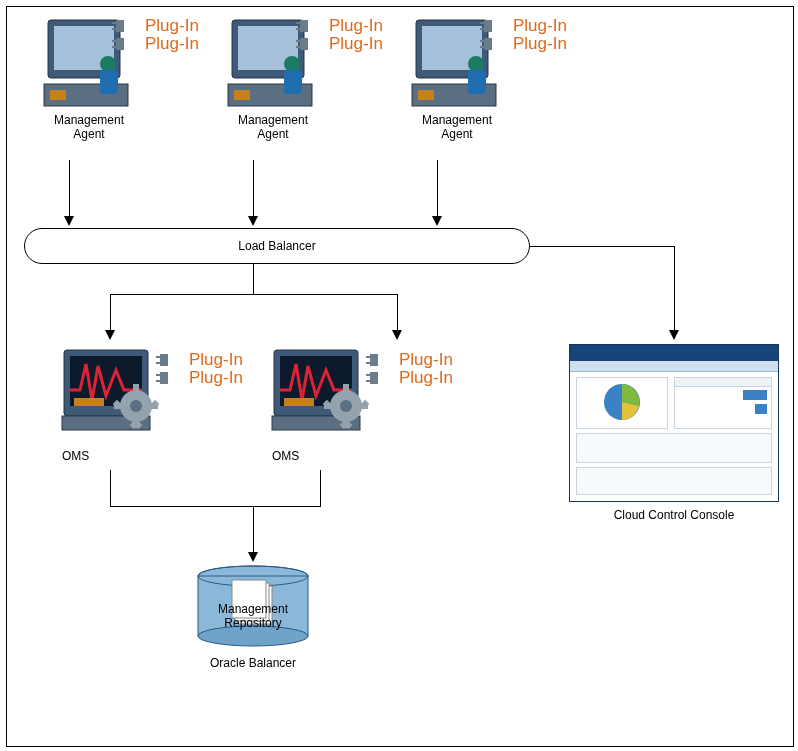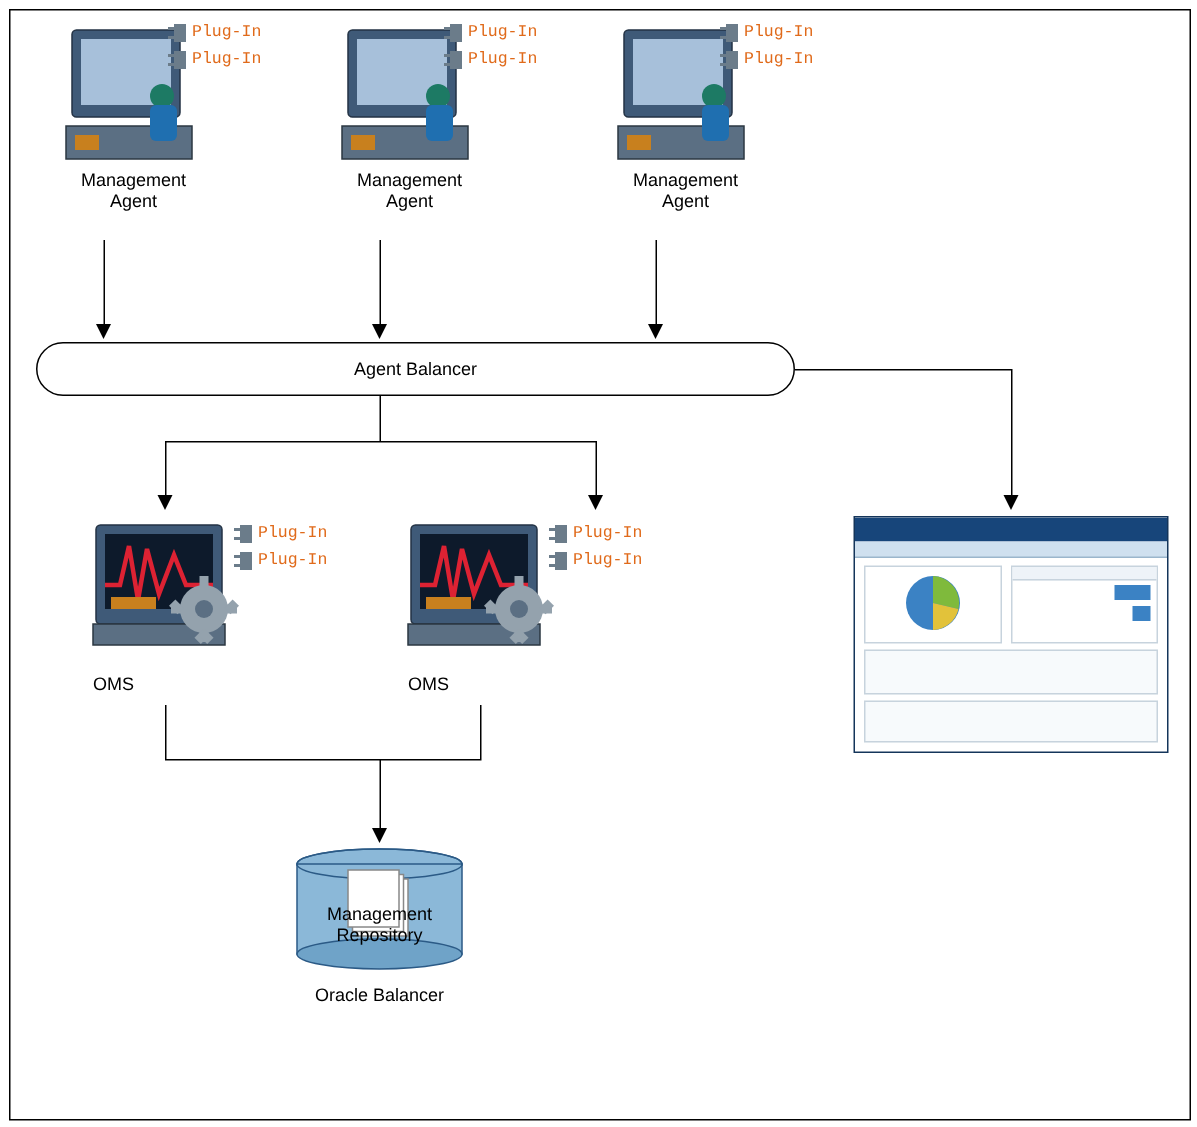--- a/index.html
+++ b/index.html
@@ -1,21 +1,21 @@
 <!DOCTYPE html>
 <html><head>
 <meta charset="utf-8">
 <style>
   html,body{margin:0;padding:0;background:#fff;}
   body{width:798px;height:751px;position:relative;font:12px "Helvetica Neue",Arial,sans-serif;color:#000;}
   .frame{position:absolute;left:6px;top:6px;width:786px;height:739px;border:1px solid #000;}
   .node{position:absolute;text-align:center;}
   .lbl{font-size:12px;line-height:14px;}
   .plug-row{position:absolute;display:flex;align-items:center;white-space:nowrap;}
-  .plug-txt{color:#e06a1a;font-size:11px;margin-left:2px;font-family:Liberation Mono, monospace;}
+  .plug-txt{color:#e06a1a;font-size:17px;margin-left:19px;}
 
   
   .arrow-seg{position:absolute;background:#000;}
   .arrow-head{position:absolute;width:0;height:0;}
   .ah-down{border-left:5px solid transparent;border-right:5px solid transparent;border-top:10px solid #000;}
 
   
   .lb{position:absolute;left:24px;top:228px;width:504px;height:34px;border:1px solid #000;border-radius:18px;display:flex;align-items:center;justify-content:center;}
 
   
@@ -148,21 +148,21 @@
 </div>
 
 <div class="arrow-seg" style="left:69px;top:160px;width:1px;height:56px;"></div>
 <div class="arrow-head ah-down" style="left:64px;top:216px;"></div>
 <div class="arrow-seg" style="left:253px;top:160px;width:1px;height:56px;"></div>
 <div class="arrow-head ah-down" style="left:248px;top:216px;"></div>
 <div class="arrow-seg" style="left:437px;top:160px;width:1px;height:56px;"></div>
 <div class="arrow-head ah-down" style="left:432px;top:216px;"></div>
 
 <div class="lb">
-  <span class="lbl" style="white-space: pre-line;">Agent Balancer</span>
+  <span class="lbl" style="white-space: pre-line;">Load Balancer</span>
 </div>
 
 <div class="arrow-seg" style="left:253px;top:264px;width:1px;height:30px;"></div>
 <div class="arrow-seg" style="left:110px;top:294px;width:288px;height:1px;"></div>
 <div class="arrow-seg" style="left:110px;top:294px;width:1px;height:36px;"></div>
 <div class="arrow-head ah-down" style="left:105px;top:330px;"></div>
 <div class="arrow-seg" style="left:397px;top:294px;width:1px;height:36px;"></div>
 <div class="arrow-head ah-down" style="left:392px;top:330px;"></div>
 
 <div class="arrow-seg" style="left:530px;top:246px;width:144px;height:1px;"></div>
@@ -235,13 +235,14 @@
       </svg>
     </div>
     <div style="position:absolute;right:6px;top:32px;width:96px;height:50px;border:1px solid #c7d3dd;">
       <div style="height:8px;background:#eef3f8;border-bottom:1px solid #c7d3dd;"></div>
       <div style="position:absolute;right:4px;top:12px;width:24px;height:10px;background:#3b82c4;"></div>
       <div style="position:absolute;right:4px;top:26px;width:12px;height:10px;background:#3b82c4;"></div>
     </div>
     <div style="position:absolute;left:6px;top:88px;right:6px;height:28px;border:1px solid #c7d3dd;background:#f7fafc;"></div>
     <div style="position:absolute;left:6px;top:122px;right:6px;height:26px;border:1px solid #c7d3dd;background:#f7fafc;"></div>
   </div>
+  <div class="lbl" style="margin-top: 6px; white-space: pre-line;">Cloud Control Console</div>
 </div>
 
 </body></html>

